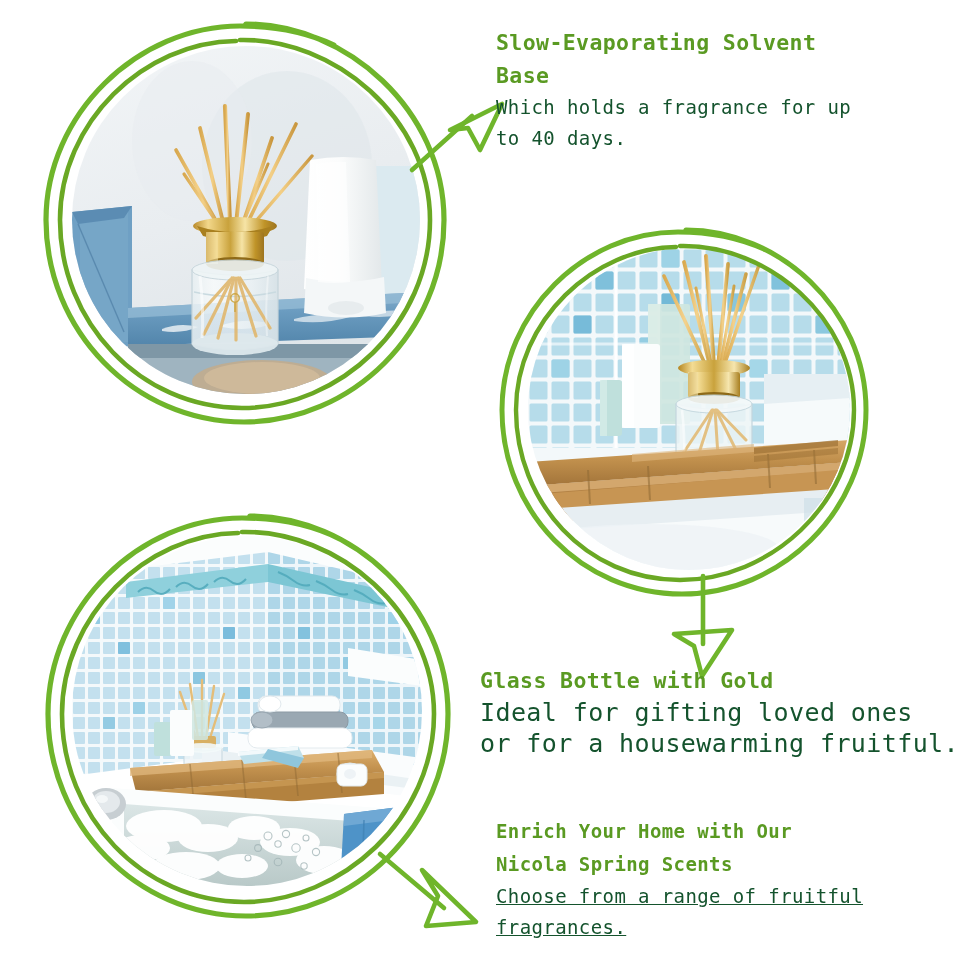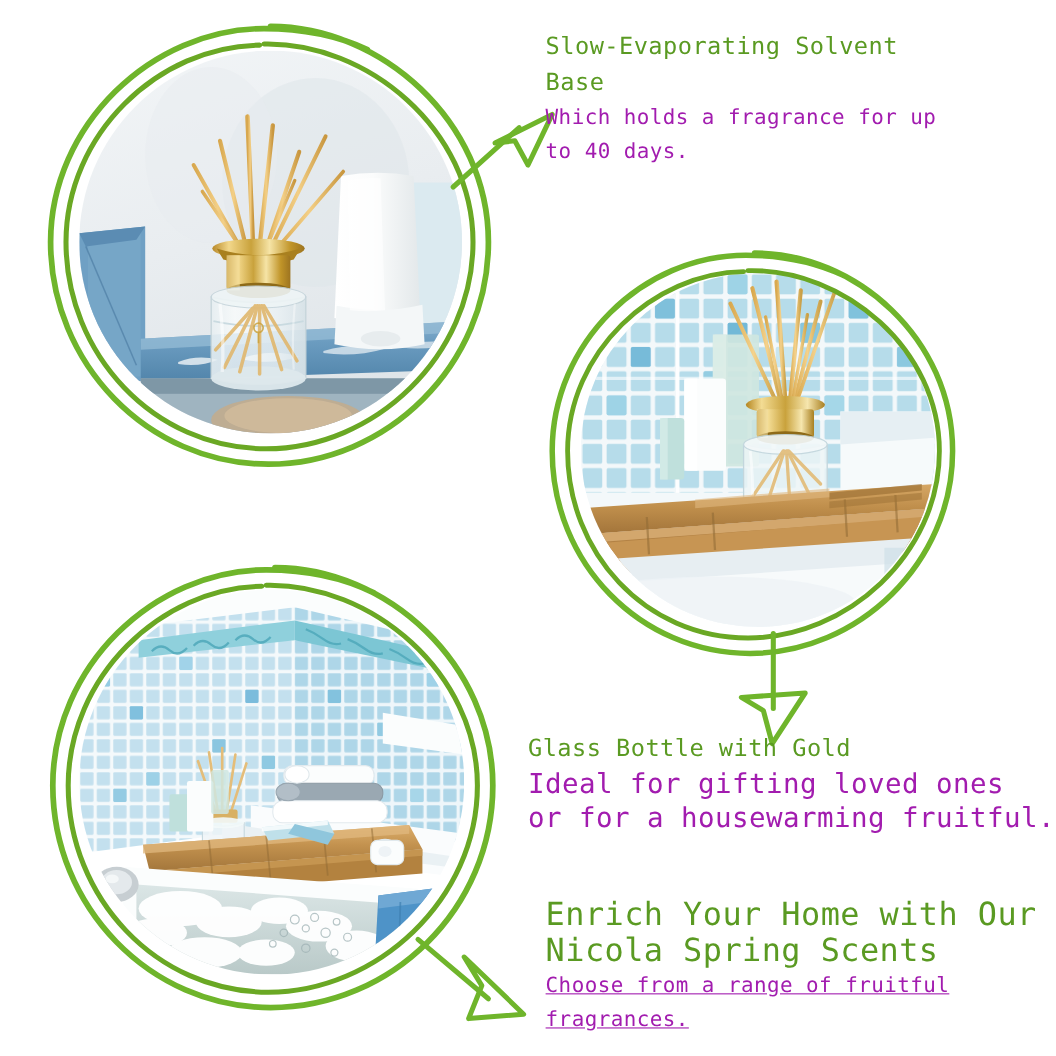--- a/index.html
+++ b/index.html
@@ -39,26 +39,26 @@
     width: 100%;
     height: 100%;
     pointer-events: none;
   }
 
   
   .textblock {
     position: absolute;
   }
   .tb-head {
-    font-weight: normal;
+    font-weight: bold;
     color: #5a9a22;
     letter-spacing: 0.4px;
   }
   .tb-body {
-    color: #a21caf;
+    color: #14532d;
     letter-spacing: 0.4px;
   }
   .tb-line { display: block; white-space: pre; }
 
   
   #text-solvent-base {
     left: 496px;
     top: 26px;
     width: 440px;
     text-align: left;
@@ -76,21 +76,21 @@
   #text-glass-bottle .tb-head { font-size: 21.5px; line-height: 33px; }
   #text-glass-bottle .tb-body { font-size: 25px;  line-height: 31px; }
 
   
   #text-enrich-home {
     left: 496px;
     top: 815px;
     width: 450px;
     text-align: left;
   }
-  #text-enrich-home .tb-head { font-size: 29px; line-height: 33px; }
+  #text-enrich-home .tb-head { font-size: 19px; line-height: 33px; }
   #text-enrich-home .tb-body { font-size: 19px;  line-height: 31px; text-decoration: underline; }
 
   
   .arrow-svg { position: absolute; overflow: visible; pointer-events: none; }
 </style>
 </head>
 <body>
 
 <div class="stage">
 

